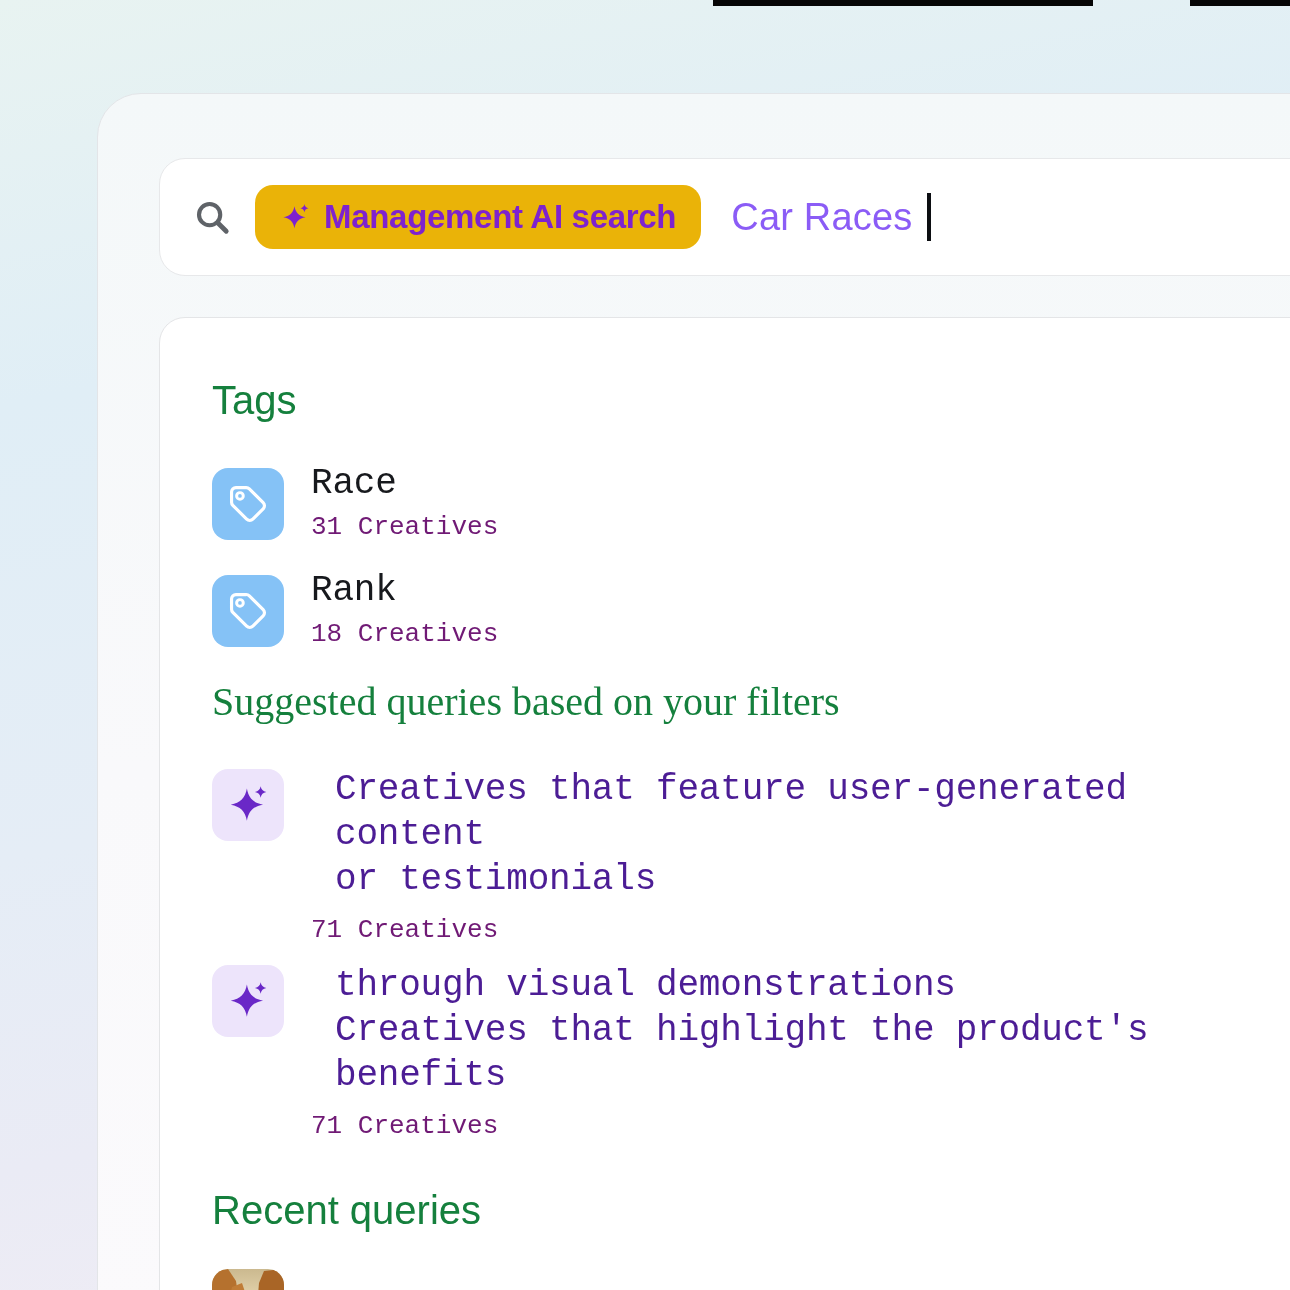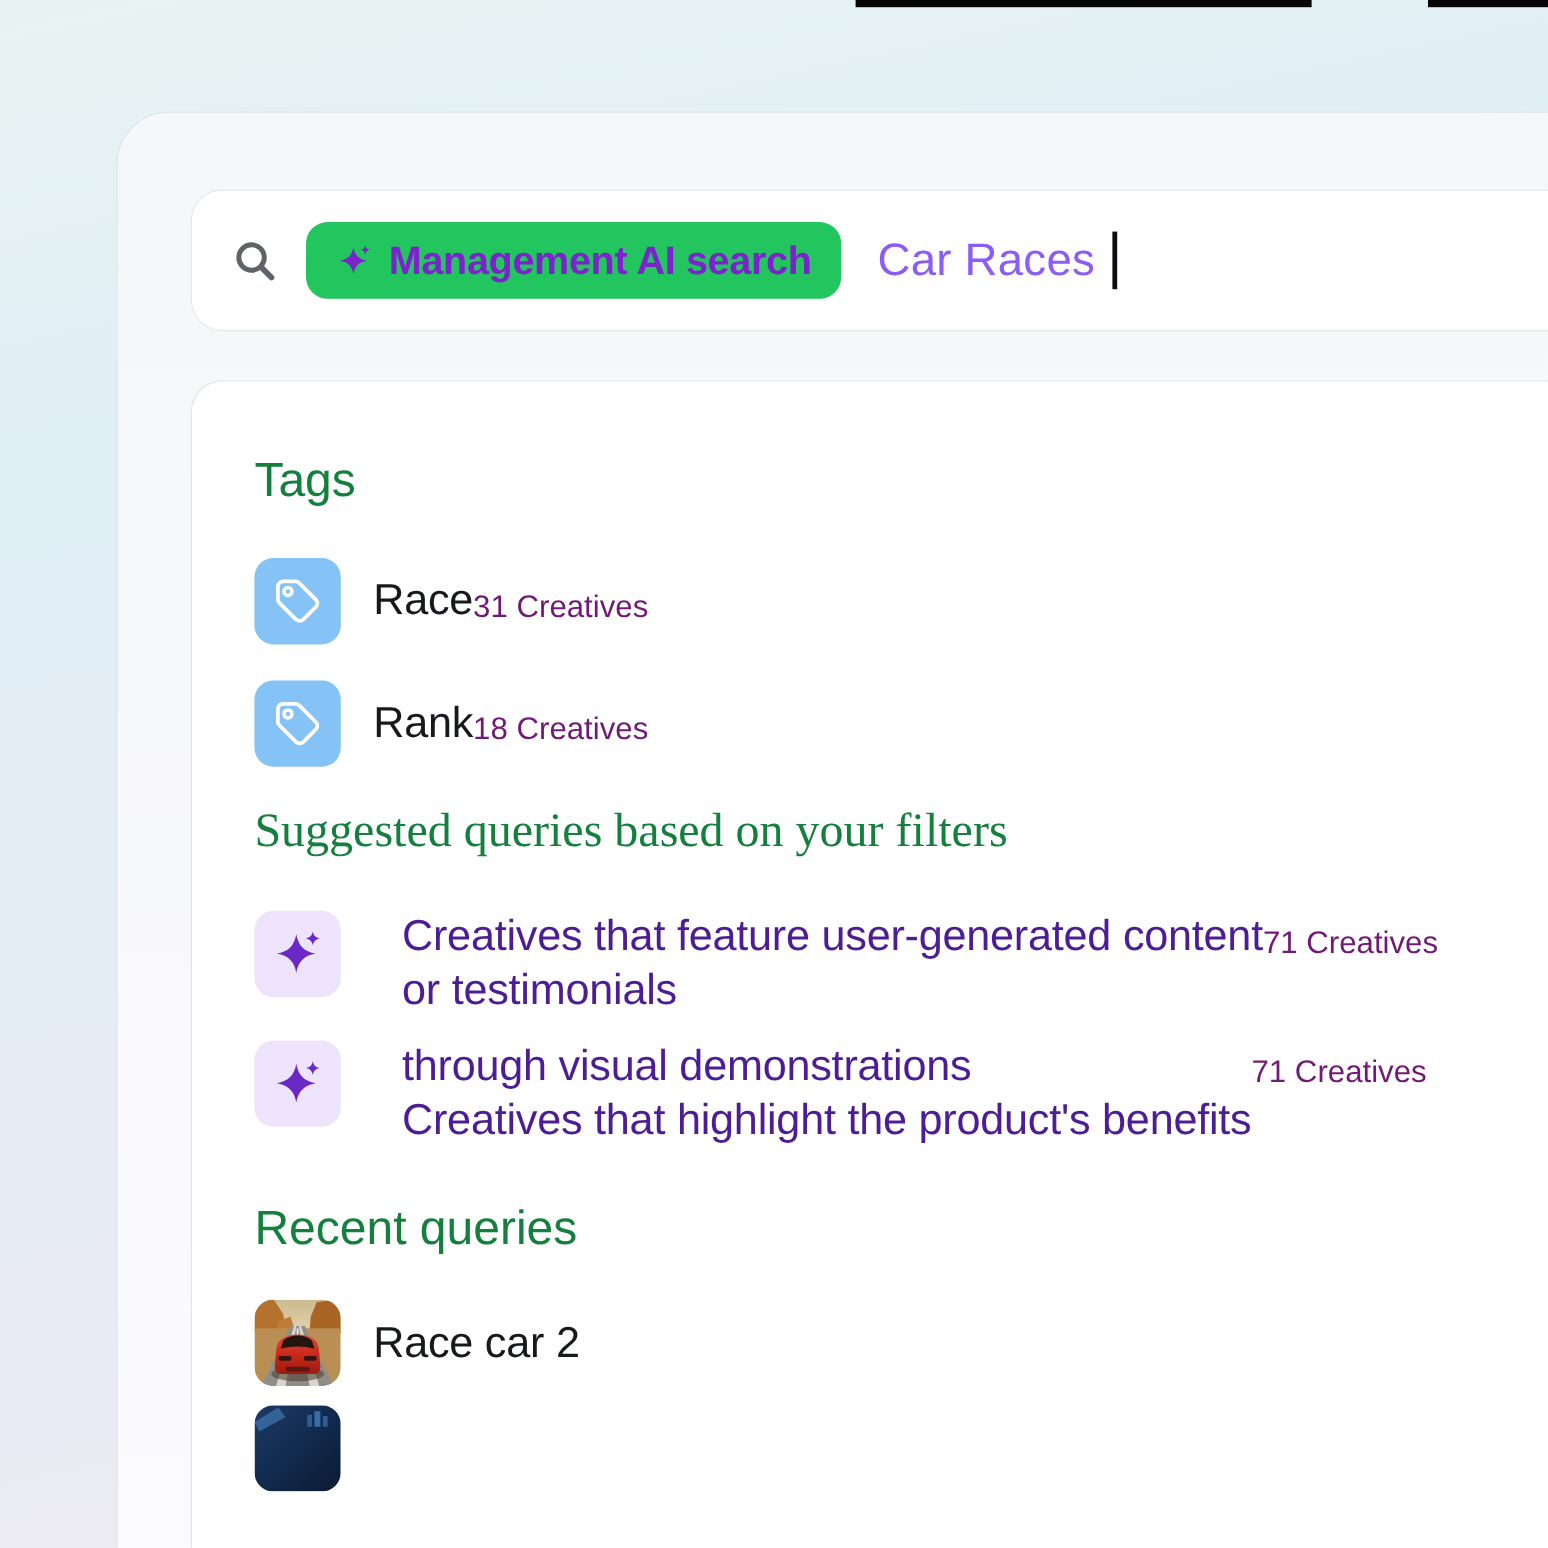--- a/index.html
+++ b/index.html
@@ -17,21 +17,21 @@
     background:linear-gradient(180deg,#f4f8f9 0%,#f9f9fb 55%,#fbfafc 100%);
     border:1px solid #e3e5e8; border-radius:44px 0 0 0; }
 
   .search-bar { position:absolute; left:61px; top:64px; right:-20px; height:118px;
     background:#ffffff; border:1px solid #e7e8ea; border-radius:26px;
     display:flex; align-items:center; padding-left:33px; }
 
   .search-icon { width:38px; height:38px; flex:none; margin-right:24px; }
 
   .ai-badge { height:64px; flex:none; display:flex; align-items:center; gap:13px;
-    background:#22c55e; border-radius:18px; padding:0 25px;
+    background:#eab308; border-radius:18px; padding:0 25px;
     color:#7E22CE; font-size:33px; font-weight:600; letter-spacing:-.3px; }
   .ai-badge svg { width:31px; height:31px; flex:none; }
 
   .query-wrap { display:flex; align-items:center; margin-left:30px; }
   .query-text { font-size:38px; color:#8b5cf6; letter-spacing:.2px;text-align:right; }
   .caret { width:4px; height:48px; background:#0c0e12; margin-left:14px; }
 
   .dropdown { position:absolute; left:61px; top:223px; right:-20px; bottom:-40px;
     background:#ffffff; border:1px solid #e4e5e7; border-radius:26px 0 0 0;
     padding:59px 60px 0 52px; overflow:hidden; }
@@ -50,21 +50,21 @@
   .icon-tile { width:72px; height:72px; border-radius:16px; flex:none;
     display:flex; align-items:center; justify-content:center; }
   .tag-tile { background:#85C2F6; }
   .tag-tile svg { width:42px; height:42px; }
   .spark-tile { background:#EDE4FB; margin-top:2px; }
   .spark-tile svg { width:44px; height:44px; }
 
   .thumb { width:72px; height:72px; border-radius:16px; flex:none; overflow:hidden; }
   .thumb svg { display:block; width:72px; height:72px; }
 
-  .row-text { display:flex; flex-direction:row; justify-content:center; }
+  .row-text { display:flex; flex-direction:column; justify-content:center;font-family:Liberation Mono, monospace; }
   .row-title { font-size:36px; line-height:38px; color:#17191D; font-weight:500; letter-spacing:-.2px; }
   .suggest-title { font-size:36px; line-height:45px; font-weight:500; color:#4c1d95; letter-spacing:-.2px;margin-left:24px; }
   .suggest-title span { display:block; }
   .row-meta { font-size:26px; color:#701a75; margin-top:9px; font-weight:400; }
   .suggest-meta { margin-top:13px; }
 </style>
 </head>
 <body>
 
 <div class="bg">

